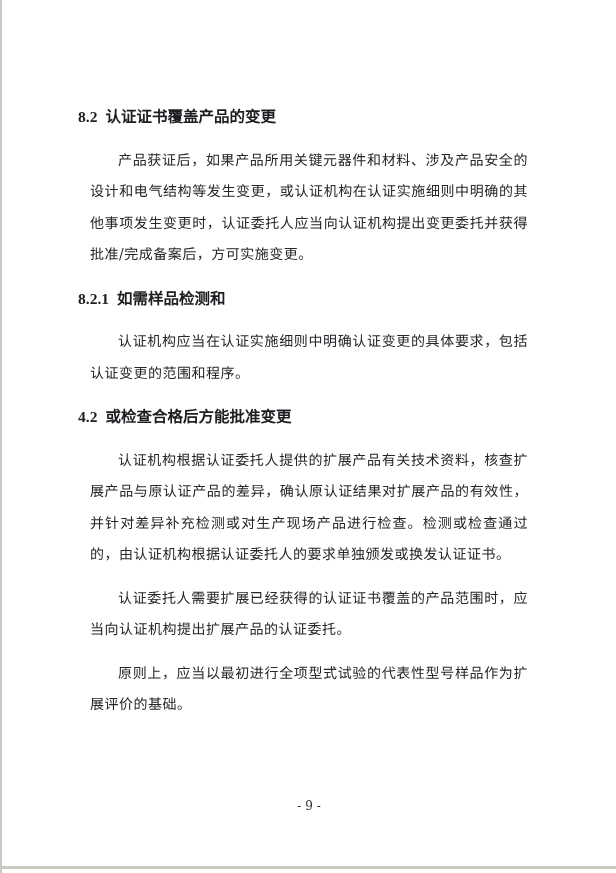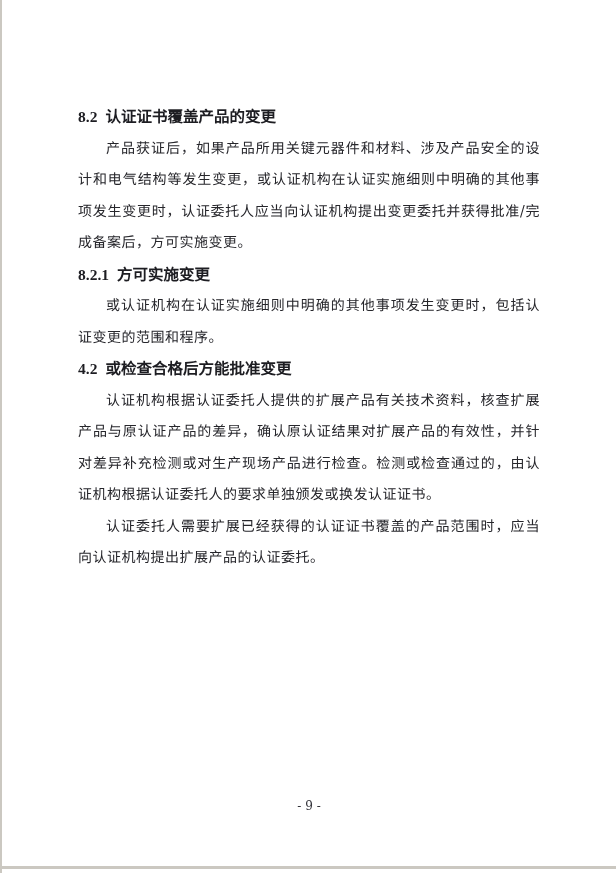--- a/index.html
+++ b/index.html
@@ -47,21 +47,21 @@
   }
   .content h2 .num {
     display: inline-block;
     margin-right: 8px;
     font-family: "Liberation Serif", "DejaVu Serif", serif;
   }
   .content p {
     font-size: 14px;
     line-height: 31.5px;
     letter-spacing: 0.5px;
-    margin: 0;
+    margin: 12px;
     text-align: justify;
     text-justify: inter-character;
     text-indent: 2em;
     color: #26262b;
   }
   .footer {
     position: absolute;
     top: 799px;
     left: 0;
     width: 100%;
@@ -78,33 +78,34 @@
 
     <section>
       <h2>
         <span class="num">8.2</span><span>认证证书覆盖产品的变更</span>
       </h2>
       <p>产品获证后，如果产品所用关键元器件和材料、涉及产品安全的设计和电气结构等发生变更，或认证机构在认证实施细则中明确的其他事项发生变更时，认证委托人应当向认证机构提出变更委托并获得批准/完成备案后，方可实施变更。</p>
     </section>
 
     <section>
       <h2>
-        <span class="num">8.2.1</span><span>方可实施变更</span>
+        <span class="num">8.2.1</span><span>如需样品检测和</span>
       </h2>
-      <p>或认证机构在认证实施细则中明确的其他事项发生变更时，包括认证变更的范围和程序。</p>
+      <p>认证机构应当在认证实施细则中明确认证变更的具体要求，包括认证变更的范围和程序。</p>
     </section>
 
     <section>
     </section>
 
     <section>
       <h2>
         <span class="num">4.2</span><span>或检查合格后方能批准变更</span>
       </h2>
       <p>认证机构根据认证委托人提供的扩展产品有关技术资料，核查扩展产品与原认证产品的差异，确认原认证结果对扩展产品的有效性，并针对差异补充检测或对生产现场产品进行检查。检测或检查通过的，由认证机构根据认证委托人的要求单独颁发或换发认证证书。</p>
       <p>认证委托人需要扩展已经获得的认证证书覆盖的产品范围时，应当向认证机构提出扩展产品的认证委托。</p>
+      <p>原则上，应当以最初进行全项型式试验的代表性型号样品作为扩展评价的基础。</p>
     </section>
 
   </div>
 
   <div class="footer">- 9 -</div>
   <div class="bottom-edge"></div>
 </div>
 
 </body></html>

